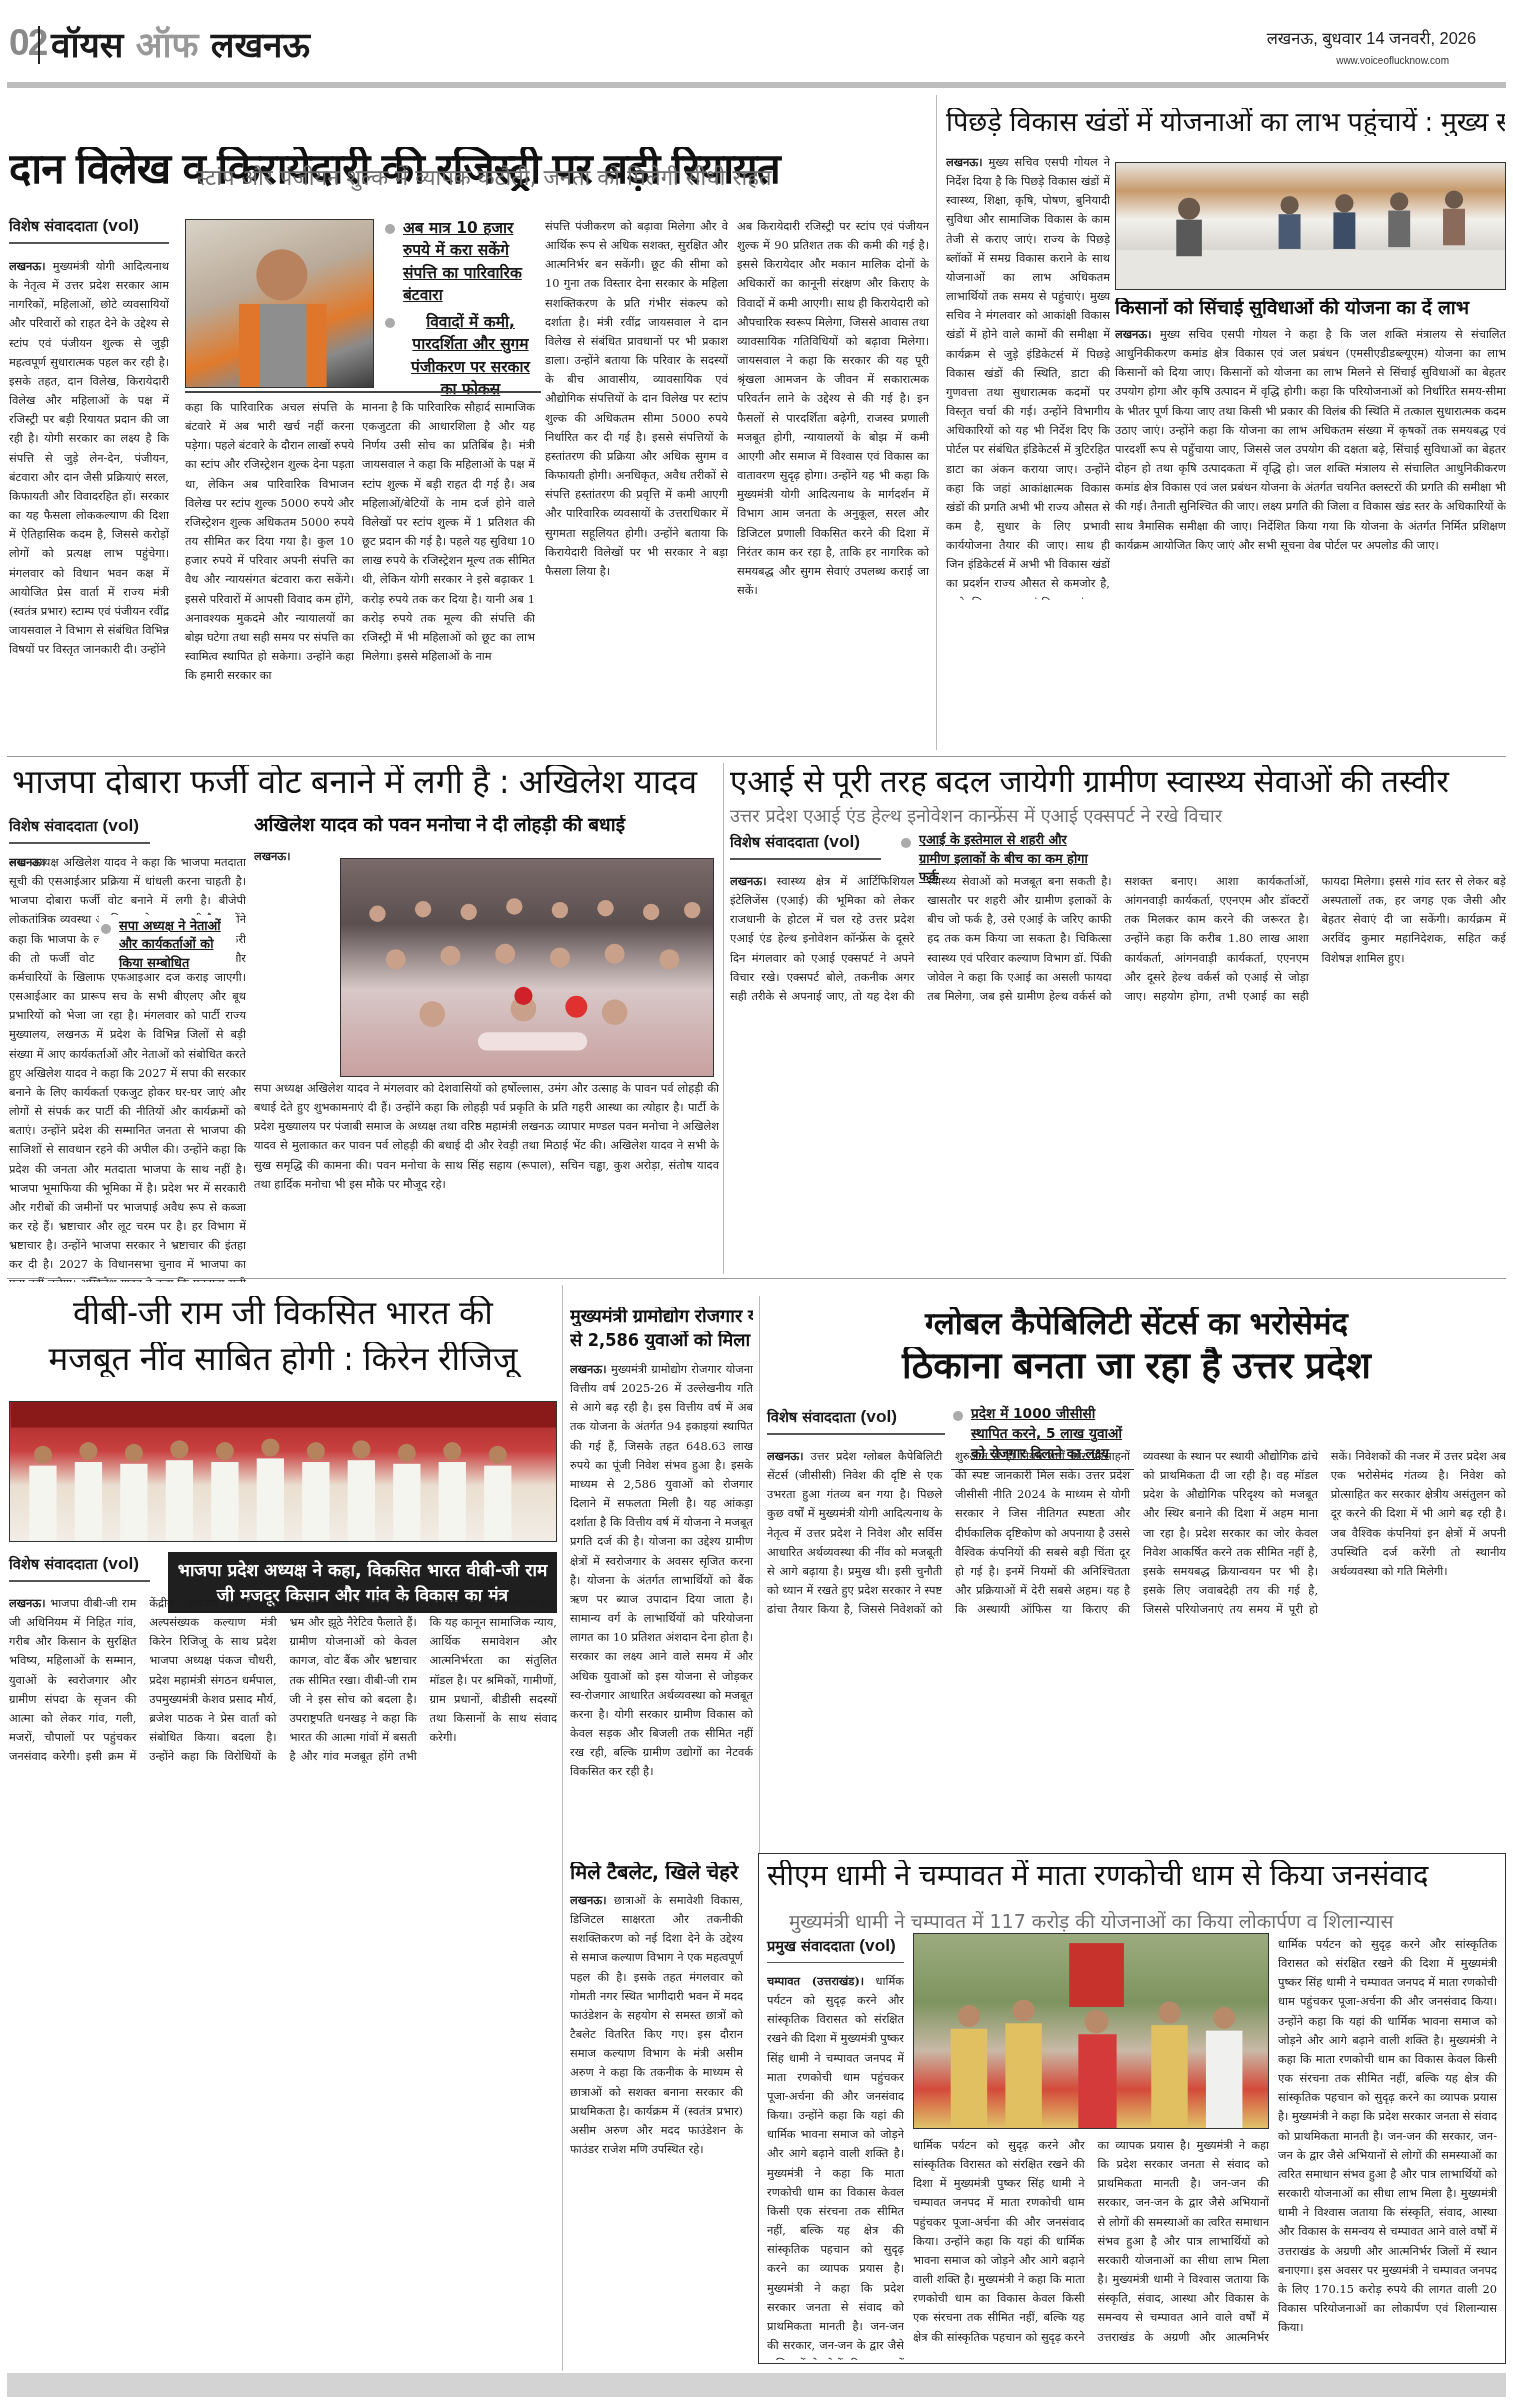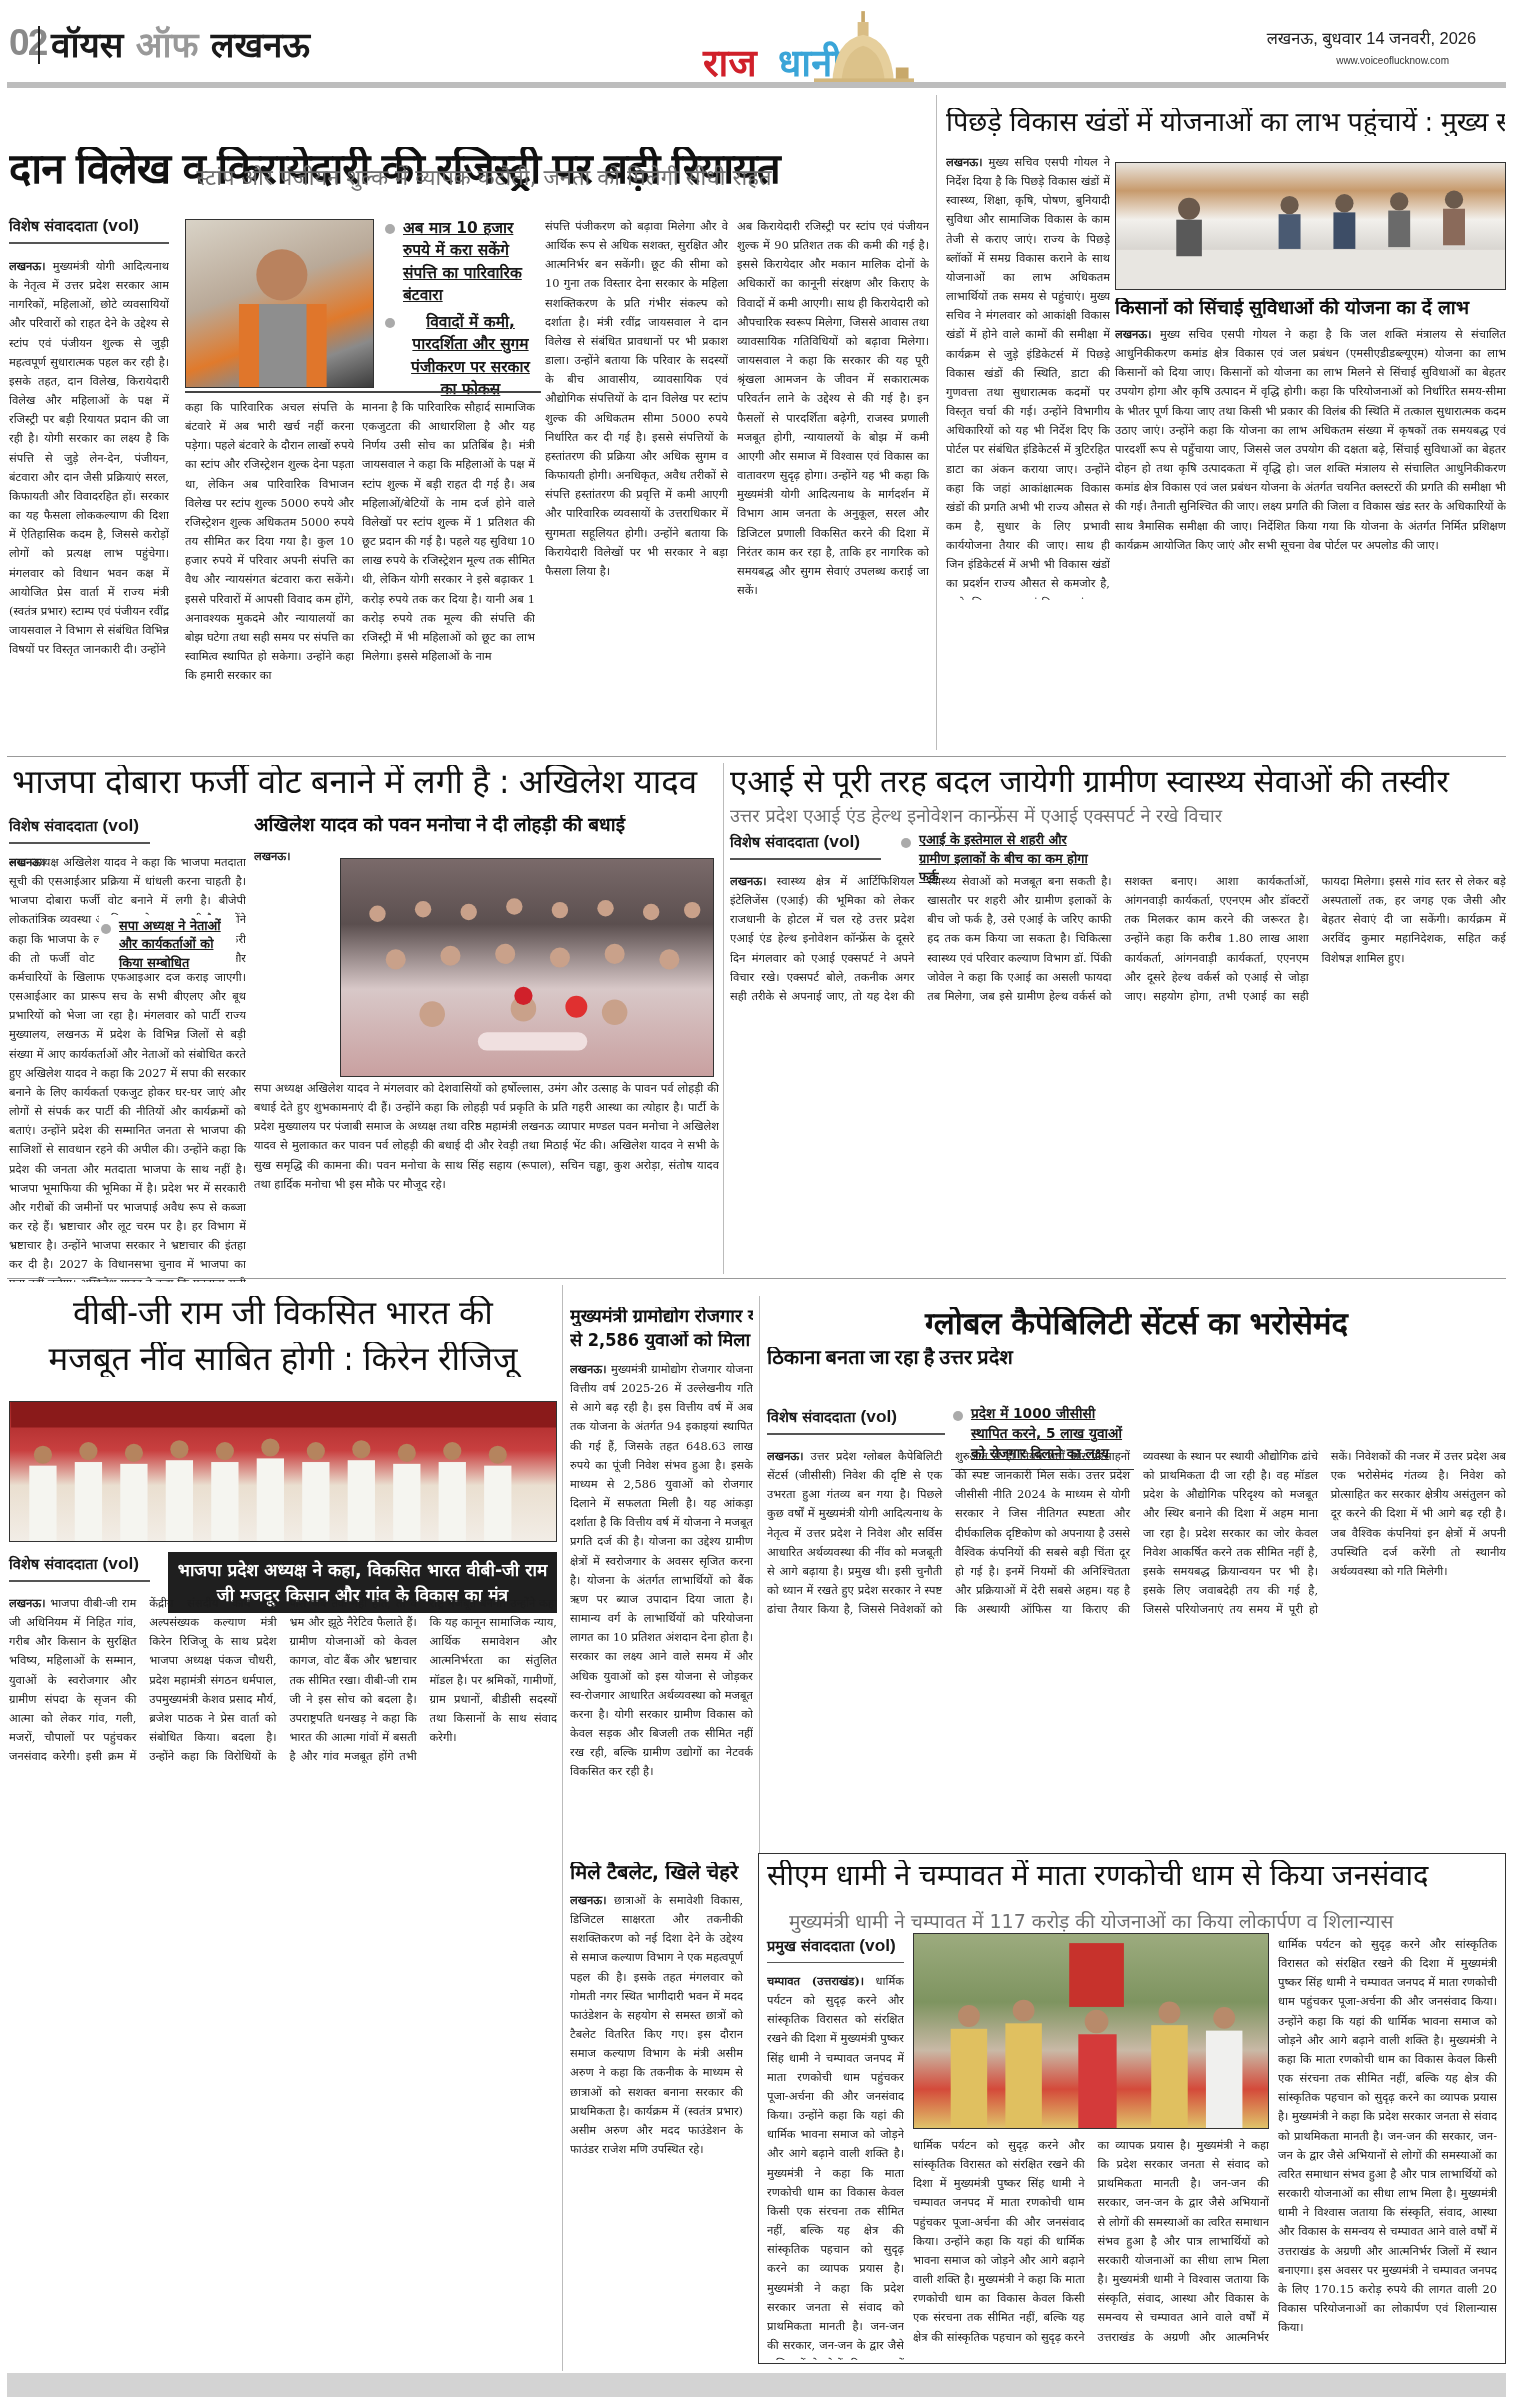--- a/index.html
+++ b/index.html
@@ -37,32 +37,20 @@
 </head>
 <body>
 
 <div class="abs masthead">
   <div class="abs page-no">02</div>
   <div class="abs mast-sep"></div>
   <div class="abs brand">
     <span>वॉयस</span>
     <span class="gray">ऑफ</span>
     <span>लखनऊ</span>
-  </div>
-  <div class="abs logo">
-    <span class="r1">राज</span>
-    <span class="r2">धानी</span>
-    <svg class="dome" viewBox="0 0 110 80">
-      <rect x="52" y="0" width="4" height="12" fill="#c8a86a"></rect>
-      <rect x="48" y="12" width="12" height="16" fill="#d9bd85"></rect>
-      <path d="M20 80 Q22 32 54 26 Q86 32 88 80 Z" fill="#e6cf9c"></path>
-      <path d="M30 80 Q32 44 54 38 Q76 44 78 80 Z" fill="#d6b97f" opacity="0.6"></path>
-      <rect x="90" y="62" width="14" height="18" fill="#c8a86a"></rect>
-      <rect x="0" y="74" width="110" height="6" fill="#d2b67c"></rect>
-    </svg>
   </div>
   <div class="abs dateline">लखनऊ, बुधवार 14 जनवरी, 2026</div>
   <div class="abs site">www.voiceoflucknow.com</div>
 </div>
 <div class="abs mast-rule"></div>
 
 <div class="abs hl" style="left:9px;top:99px;width:922px;font-size:42px;letter-spacing:-0.9px;margin-top:48px;">दान विलेख व किरायेदारी की रजिस्ट्री पर बड़ी रियायत</div>
 <div class="abs sub" style="left:37px;top:161px;width:894px;font-size:22px;text-align:center;">स्टांप और पंजीयन शुल्क में व्यापक कटौती, जनता को मिलेगी सीधी राहत</div>
 <div class="abs byline" style="left:9px;top:215px;width:160px;"><span>विशेष संवाददाता</span> <b>(vol)</b></div>
 <div class="abs body" style="left:9px;top:257px;width:160px;height:493px;"><b>लखनऊ।</b> <span>मुख्यमंत्री योगी आदित्यनाथ के नेतृत्व में उत्तर प्रदेश सरकार आम नागरिकों, महिलाओं, छोटे व्यवसायियों और परिवारों को राहत देने के उद्देश्य से स्टांप एवं पंजीयन शुल्क से जुड़ी महत्वपूर्ण सुधारात्मक पहल कर रही है। इसके तहत, दान विलेख, किरायेदारी विलेख और महिलाओं के पक्ष में रजिस्ट्री पर बड़ी रियायत प्रदान की जा रही है। योगी सरकार का लक्ष्य है कि संपत्ति से जुड़े लेन-देन, पंजीयन, बंटवारा और दान जैसी प्रक्रियाएं सरल, किफायती और विवादरहित हों। सरकार का यह फैसला लोककल्याण की दिशा में ऐतिहासिक कदम है, जिससे करोड़ों लोगों को प्रत्यक्ष लाभ पहुंचेगा। मंगलवार को विधान भवन कक्ष में आयोजित प्रेस वार्ता में राज्य मंत्री (स्वतंत्र प्रभार) स्टाम्प एवं पंजीयन रवींद्र जायसवाल ने विभाग से संबंधित विभिन्न विषयों पर विस्तृत जानकारी दी। उन्होंने</span></div>
@@ -192,21 +180,21 @@
 <div class="abs callout-bar" style="left:168px;top:1552px;width:389px;">भाजपा प्रदेश अध्यक्ष ने कहा, विकसित भारत वीबी-जी राम जी मजदूर किसान और गांव के विकास का मंत्र</div>
 <div class="abs body" style="left:9px;top:1594px;width:548px;height:776px;column-count:4;column-gap:12.8px;"><b>लखनऊ।</b> <span>भाजपा वीबी-जी राम जी अधिनियम में निहित गांव, गरीब और किसान के सुरक्षित भविष्य, महिलाओं के सम्मान, युवाओं के स्वरोजगार और ग्रामीण संपदा के सृजन की आत्मा को लेकर गांव, गली, मजरों, चौपालों पर पहुंचकर जनसंवाद करेगी। इसी क्रम में केंद्रीय संसदीय कार्य एवं अल्पसंख्यक कल्याण मंत्री किरेन रिजिजू के साथ प्रदेश भाजपा अध्यक्ष पंकज चौधरी, प्रदेश महामंत्री संगठन धर्मपाल, उपमुख्यमंत्री केशव प्रसाद मौर्य, ब्रजेश पाठक ने प्रेस वार्ता को संबोधित किया। बदला है। उन्होंने कहा कि विरोधियों के पास जब तर्क नहीं होते, तो वे भ्रम और झूठे नैरेटिव फैलाते हैं। ग्रामीण योजनाओं को केवल कागज, वोट बैंक और भ्रष्टाचार तक सीमित रखा। वीबी-जी राम जी ने इस सोच को बदला है। उपराष्ट्रपति धनखड़ ने कहा कि भारत की आत्मा गांवों में बसती है और गांव मजबूत होंगे तभी राष्ट्र मजबूत बनेगा। उन्होंने कहा कि यह कानून सामाजिक न्याय, आर्थिक समावेशन और आत्मनिर्भरता का संतुलित मॉडल है। पर श्रमिकों, गामीणों, ग्राम प्रधानों, बीडीसी सदस्यों तथा किसानों के साथ संवाद करेगी।</span></div>
 <div class="abs col-rule" style="left:562px;top:1285px;height:1086px;"></div>
 
 <div class="abs hl hl-light" style="left:570px;top:1307px;width:183px;font-size:18px;font-weight:bold;">मुख्यमंत्री ग्रामोद्योग रोजगार योजना</div>
 <div class="abs hl hl-light" style="left:570px;top:1331px;width:183px;font-size:18px;font-weight:bold;">से 2,586 युवाओं को मिला रोजगार</div>
 <div class="abs body" style="left:570px;top:1360px;width:183px;height:497px;"><b>लखनऊ।</b> <span>मुख्यमंत्री ग्रामोद्योग रोजगार योजना वित्तीय वर्ष 2025-26 में उल्लेखनीय गति से आगे बढ़ रही है। इस वित्तीय वर्ष में अब तक योजना के अंतर्गत 94 इकाइयां स्थापित की गई हैं, जिसके तहत 648.63 लाख रुपये का पूंजी निवेश संभव हुआ है। इसके माध्यम से 2,586 युवाओं को रोजगार दिलाने में सफलता मिली है। यह आंकड़ा दर्शाता है कि वित्तीय वर्ष में योजना ने मजबूत प्रगति दर्ज की है। योजना का उद्देश्य ग्रामीण क्षेत्रों में स्वरोजगार के अवसर सृजित करना है। योजना के अंतर्गत लाभार्थियों को बैंक ऋण पर ब्याज उपादान दिया जाता है। सामान्य वर्ग के लाभार्थियों को परियोजना लागत का 10 प्रतिशत अंशदान देना होता है। सरकार का लक्ष्य आने वाले समय में और अधिक युवाओं को इस योजना से जोड़कर स्व-रोजगार आधारित अर्थव्यवस्था को मजबूत करना है। योगी सरकार ग्रामीण विकास को केवल सड़क और बिजली तक सीमित नहीं रख रही, बल्कि ग्रामीण उद्योगों का नेटवर्क विकसित कर रही है।</span></div>
 <div class="abs col-rule" style="left:759px;top:1296px;height:557px;"></div>
 
 <div class="abs hl" style="left:767px;top:1307px;width:739px;font-size:31px;text-align:center;">ग्लोबल कैपेबिलिटी सेंटर्स का भरोसेमंद</div>
-<div class="abs hl" style="left:767px;top:1347px;width:739px;font-size:20px;font-family:Liberation Serif, serif;">ठिकाना बनता जा रहा है उत्तर प्रदेश</div>
+<div class="abs hl" style="left:767px;top:1347px;width:739px;font-size:37px;text-align:center;">ठिकाना बनता जा रहा है उत्तर प्रदेश</div>
 <div class="abs byline" style="left:767px;top:1406px;width:178px;"><span>विशेष संवाददाता</span> <b>(vol)</b></div>
 <div class="abs" style="left:951px;top:1404px;width:183px;border-bottom:1.8px solid #333;padding-bottom:5.5px;">
   <div class="bullet" style="font-size:13.7px;"><span>प्रदेश में 1000 जीसीसी स्थापित करने, 5 लाख युवाओं को रोजगार दिलाने का लक्ष्य</span></div>
 </div>
 <div class="abs body" style="left:767px;top:1447px;width:739px;height:406px;column-count:4;column-gap:12.8px;"><b>लखनऊ।</b> <span>उत्तर प्रदेश ग्लोबल कैपेबिलिटी सेंटर्स (जीसीसी) निवेश की दृष्टि से एक उभरता हुआ गंतव्य बन गया है। पिछले कुछ वर्षों में मुख्यमंत्री योगी आदित्यनाथ के नेतृत्व में उत्तर प्रदेश ने निवेश और सर्विस आधारित अर्थव्यवस्था की नींव को मजबूती से आगे बढ़ाया है। प्रमुख थी। इसी चुनौती को ध्यान में रखते हुए प्रदेश सरकार ने स्पष्ट ढांचा तैयार किया है, जिससे निवेशकों को शुरुआत से ही नियम शर्तों और प्रोत्साहनों की स्पष्ट जानकारी मिल सके। उत्तर प्रदेश जीसीसी नीति 2024 के माध्यम से योगी सरकार ने जिस नीतिगत स्पष्टता और दीर्घकालिक दृष्टिकोण को अपनाया है उससे वैश्विक कंपनियों की सबसे बड़ी चिंता दूर हो गई है। इनमें नियमों की अनिश्चितता और प्रक्रियाओं में देरी सबसे अहम। यह है कि अस्थायी ऑफिस या किराए की व्यवस्था के स्थान पर स्थायी औद्योगिक ढांचे को प्राथमिकता दी जा रही है। वह मॉडल प्रदेश के औद्योगिक परिदृश्य को मजबूत और स्थिर बनाने की दिशा में अहम माना जा रहा है। प्रदेश सरकार का जोर केवल निवेश आकर्षित करने तक सीमित नहीं है, इसके समयबद्ध क्रियान्वयन पर भी है। इसके लिए जवाबदेही तय की गई है, जिससे परियोजनाएं तय समय में पूरी हो सकें। निवेशकों की नजर में उत्तर प्रदेश अब एक भरोसेमंद गंतव्य है। निवेश को प्रोत्साहित कर सरकार क्षेत्रीय असंतुलन को दूर करने की दिशा में भी आगे बढ़ रही है। जब वैश्विक कंपनियां इन क्षेत्रों में अपनी उपस्थिति दर्ज करेंगी तो स्थानीय अर्थव्यवस्था को गति मिलेगी।</span></div>
 
 <div class="abs hl" style="left:570px;top:1862px;width:173px;font-size:20px;">मिले टैबलेट, खिले चेहरे</div>
 <div class="abs body" style="left:570px;top:1891px;width:173px;height:479px;"><b>लखनऊ।</b> <span>छात्राओं के समावेशी विकास, डिजिटल साक्षरता और तकनीकी सशक्तिकरण को नई दिशा देने के उद्देश्य से समाज कल्याण विभाग ने एक महत्वपूर्ण पहल की है। इसके तहत मंगलवार को गोमती नगर स्थित भागीदारी भवन में मदद फाउंडेशन के सहयोग से समस्त छात्रों को टैबलेट वितरित किए गए। इस दौरान समाज कल्याण विभाग के मंत्री असीम अरुण ने कहा कि तकनीक के माध्यम से छात्राओं को सशक्त बनाना सरकार की प्राथमिकता है। कार्यक्रम में (स्वतंत्र प्रभार) असीम अरुण और मदद फाउंडेशन के फाउंडर राजेश मणि उपस्थित रहे।</span></div>
 
 <div class="abs boxed" style="left:758px;top:1853px;width:748px;height:511px;"></div>

